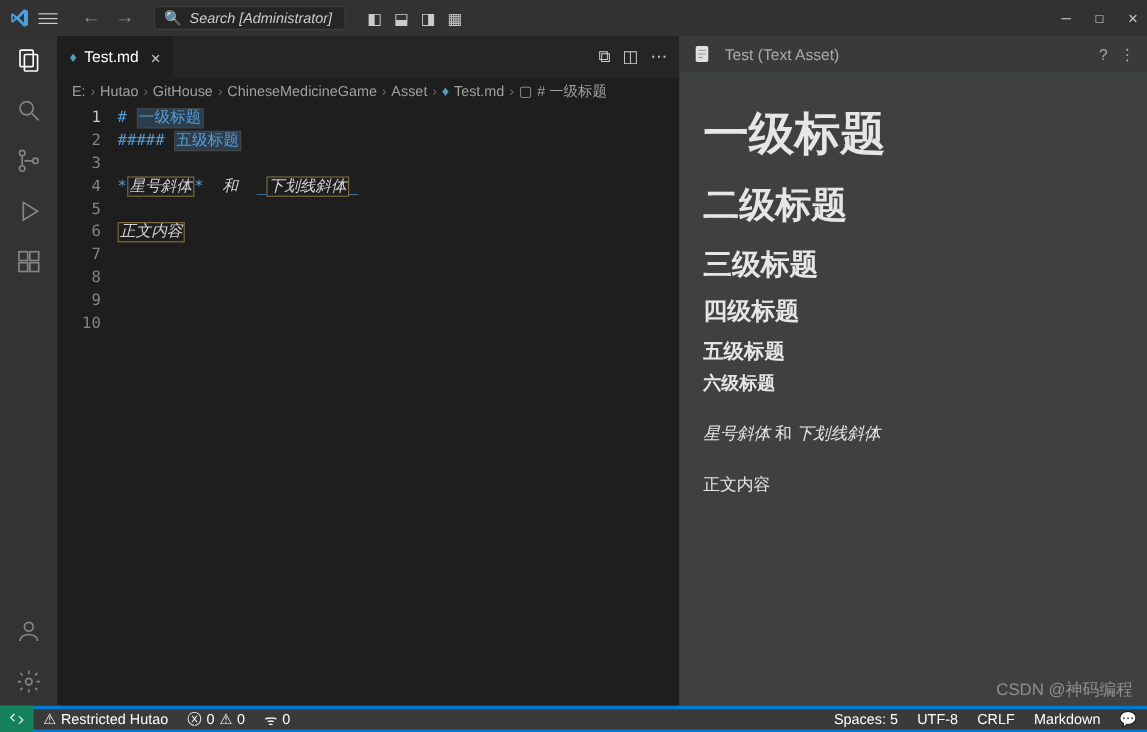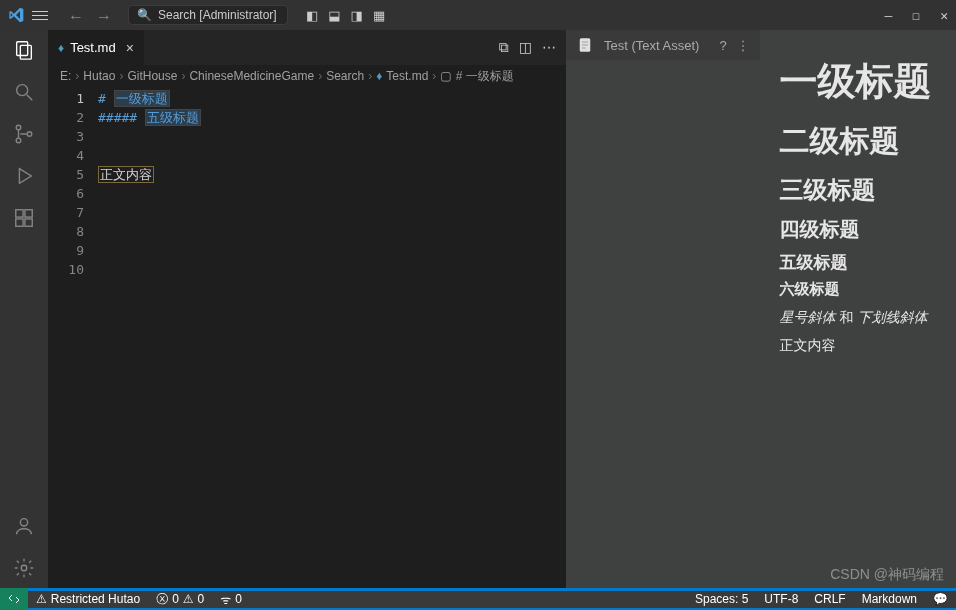--- a/index.html
+++ b/index.html
@@ -43,39 +43,39 @@
 .breadcrumbs { height: 22px; display: flex; align-items: center; padding: 0 12px; font-size: 12px; color: #a0a0a0; gap: 4px; overflow: hidden; white-space: nowrap; }
 .breadcrumbs .sep { color: #666; }
 
 .editor { flex: 1; display: flex; font-family: Consolas, monospace; font-size: 13px; position: relative; }
 .gutter { width: 50px; text-align: right; color: #858585; padding-right: 14px; padding-top: 2px; line-height: 19px; user-select: none; }
 .gutter .ln.cur { color: #c6c6c6; }
 .code { flex: 1; padding-top: 2px; line-height: 19px; }
 .code .line { height: 19px; white-space: pre; }
 .hash { color: #569cd6; }
 .hdr { background: rgba(86, 156, 214, 0.25); color: #569cd6; border: 1px solid #444; padding: 0 1px; }
-.txt { color: #d4d4d4; }
+.txt { color: #d4d4d4; font-style: italic; }
 .ital { font-style: italic; color: #d4d4d4; border: 1px solid #7a6a3a; padding: 0 1px; }
 .star { color: #569cd6; }
 .box { border: 1px solid #7a6a3a; padding: 0 1px; }
 
 
-.preview-side { flex: 1; background: #3f4040; display: flex; min-width: 0; }
+.preview-side { flex: 1; background: #3f4040; display: flex; flex-direction: column; min-width: 0; }
 .preview-head { height: 30px; background: #3a3a3a; display: flex; align-items: center; padding: 0 10px; gap: 10px; color: #aaa; font-size: 13px; }
 .preview-head .doc-icon { width: 18px; height: 18px; }
 .preview-head .spacer { flex: 1; }
 .preview-head .qm { cursor: pointer; }
 .preview-body { flex: 1; padding: 20px 20px; color: #e6e6e6; overflow: hidden; }
 .preview-body h1 { font-size: 38px; font-weight: 600; margin: 6px 0 14px; }
 .preview-body h2 { font-size: 30px; font-weight: 600; margin: 6px 0 12px; }
 .preview-body h3 { font-size: 24px; font-weight: 600; margin: 6px 0 10px; }
 .preview-body h4 { font-size: 20px; font-weight: 600; margin: 6px 0 8px; }
 .preview-body h5 { font-size: 17px; font-weight: 600; margin: 6px 0 6px; }
 .preview-body h6 { font-size: 15px; font-weight: 600; margin: 6px 0 6px; }
-.preview-body p { font-size: 14px; margin: 10px 0; }
+.preview-body p { font-size: 14px; margin: 24px 0; }
 .preview-body em { font-style: italic; }
 
 
 .statusbar { height: 22px; background: #007acc; display: flex; align-items: center; font-size: 12px; color: #fff; }
 .statusbar .seg { padding: 0 8px; display: flex; align-items: center; gap: 4px; cursor: pointer; }
 .statusbar .remote { background: #16825d; height: 100%; display: flex; align-items: center; padding: 0 8px; }
 .statusbar .dark { background: #3a3a3a; flex: 1; display: flex; }
 .statusbar .right { margin-left: auto; display: flex; }
 
 .watermark { position: absolute; right: 12px; bottom: 26px; color: rgba(220,220,220,0.5); font-size: 14px; pointer-events: none; }
@@ -181,21 +181,21 @@
     </div>
     <div class="breadcrumbs">
       <span>E:</span>
         <span class="sep">›</span>
       <span>Hutao</span>
         <span class="sep">›</span>
       <span>GitHouse</span>
         <span class="sep">›</span>
       <span>ChineseMedicineGame</span>
         <span class="sep">›</span>
-      <span>Search</span>
+      <span>Asset</span>
         <span class="sep">›</span>
       <span style="color:#519aba">♦</span>
         <span>Test.md</span>
         <span class="sep">›</span>
       <span>▢</span>
         <span># 一级标题</span>
     </div>
     <div class="editor">
       <div class="gutter">
         <div class="ln cur">1</div>
@@ -206,20 +206,21 @@
         <div class="ln">6</div>
         <div class="ln">7</div>
         <div class="ln">8</div>
         <div class="ln">9</div>
         <div class="ln">10</div>
       </div>
       <div class="code">
         <div class="line"><span class="hash">#</span> <span class="hdr">一级标题</span></div>
         <div class="line"><span class="hash">#####</span> <span class="hdr">五级标题</span></div>
         <div class="line"></div>
+        <div class="line"><span class="star">*</span><span class="ital">星号斜体</span><span class="star">*</span><span class="txt">  和  </span><span class="star">_</span><span class="ital">下划线斜体</span><span class="star">_</span></div>
         <div class="line"></div>
         <div class="line"><span class="txt box">正文内容</span></div>
       </div>
     </div>
   </div>
 
   <div class="preview-side">
     <div class="preview-head">
       <svg class="doc-icon" viewBox="0 0 24 24">
           <rect x="5" y="3" width="14" height="18" rx="2" fill="#e0e0e0"></rect>

